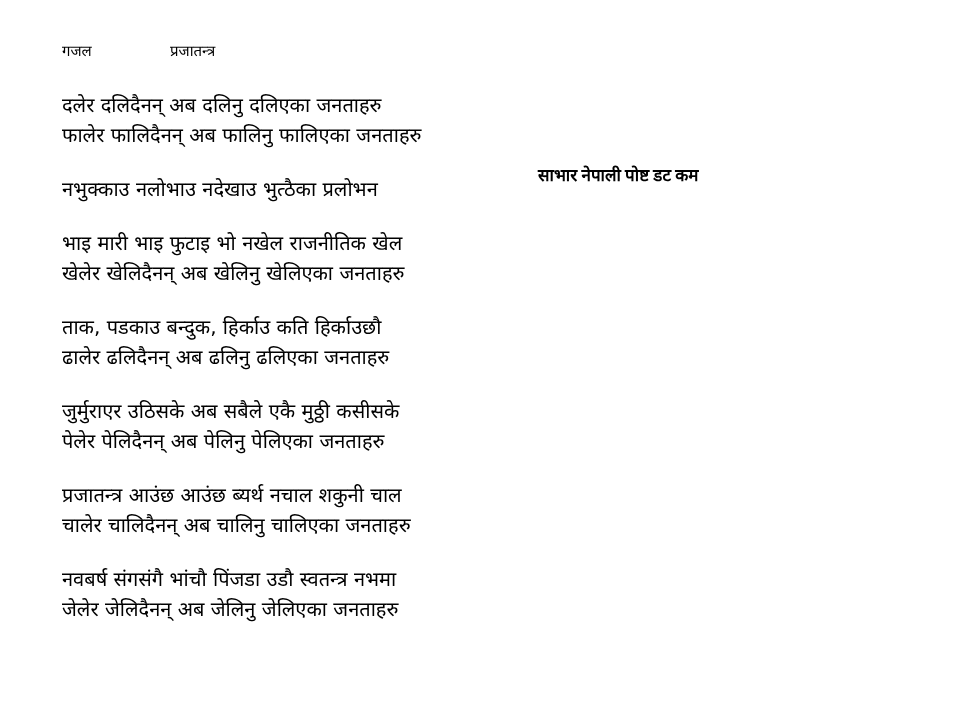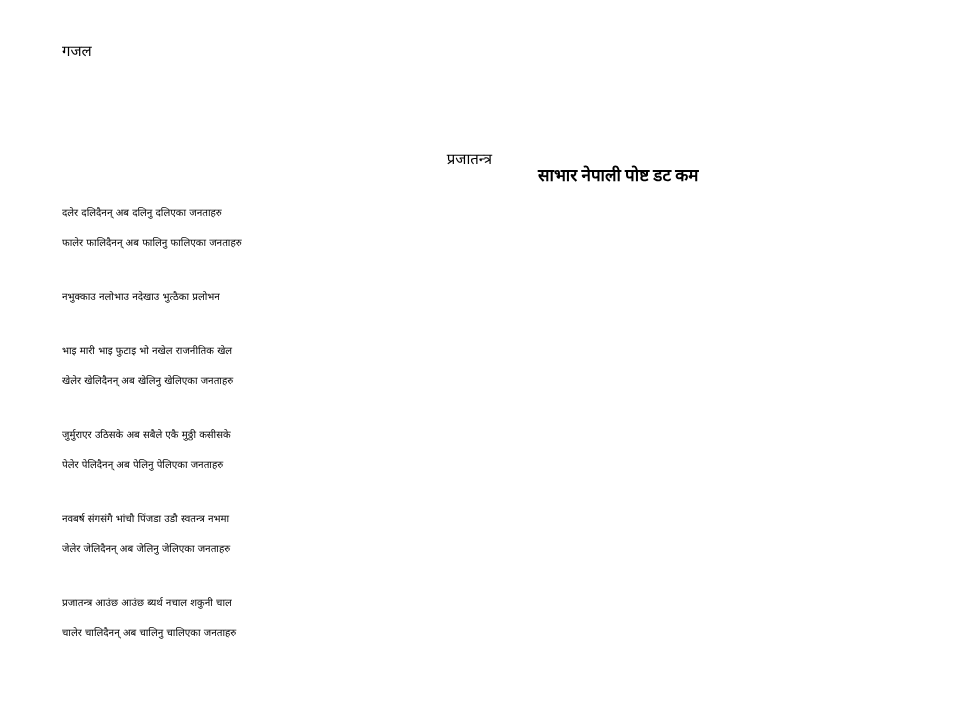--- a/index.html
+++ b/index.html
@@ -24,38 +24,37 @@
     position: absolute;
     left: 62px;
     top: 38px;
     width: 430px;
   }
   .header-row {
     display: flex;
     font-size: 15px;
     line-height: 26px;
     white-space: nowrap;
-    flex-direction: column;
   }
   .header-row .col1 {
     width: 108px;
     flex: 0 0 108px;
   }
   .header-row .col2 {
     flex: 0 0 auto;
     text-align: right;
   }
   .hdr-block {
     margin-bottom: 26px;
   }
   .stanza {
     margin-bottom: 24px;
   }
   .line {
-    font-size: 10px;
+    font-size: 20px;
     line-height: 30px;
     white-space: nowrap;
   }
   .credit {
     position: absolute;
     left: 538px;
     top: 163px;
     font-size: 17px;
     font-weight: bold;
     white-space: nowrap;
@@ -85,33 +84,37 @@
 
     <div class="stanza">
       <div class="line">नभुक्काउ नलोभाउ नदेखाउ भुत्ठैका प्रलोभन</div>
     </div>
 
     <div class="stanza">
       <div class="line">भाइ मारी भाइ फुटाइ भो नखेल राजनीतिक खेल</div>
       <div class="line">खेलेर खेलिदैनन् अब खेलिनु खेलिएका जनताहरु</div>
     </div>
 
+    <div class="stanza">
+      <div class="line">ताक, पडकाउ बन्दुक, हिर्काउ कति हिर्काउछौ</div>
+      <div class="line">ढालेर ढलिदैनन् अब ढलिनु ढलिएका जनताहरु</div>
+    </div>
 
     <div class="stanza">
       <div class="line">जुर्मुराएर उठिसके अब सबैले एकै मुठ्ठी कसीसके</div>
       <div class="line">पेलेर पेलिदैनन् अब पेलिनु पेलिएका जनताहरु</div>
     </div>
 
     <div class="stanza">
-      <div class="line">नवबर्ष संगसंगै भांचौ पिंजडा उडौ स्वतन्त्र नभमा</div>
-      <div class="line">जेलेर जेलिदैनन् अब जेलिनु जेलिएका जनताहरु</div>
+      <div class="line">प्रजातन्त्र आउंछ आउंछ ब्यर्थ नचाल शकुनी चाल</div>
+      <div class="line">चालेर चालिदैनन् अब चालिनु चालिएका जनताहरु</div>
     </div>
 
     <div class="stanza">
-      <div class="line">प्रजातन्त्र आउंछ आउंछ ब्यर्थ नचाल शकुनी चाल</div>
-      <div class="line">चालेर चालिदैनन् अब चालिनु चालिएका जनताहरु</div>
+      <div class="line">नवबर्ष संगसंगै भांचौ पिंजडा उडौ स्वतन्त्र नभमा</div>
+      <div class="line">जेलेर जेलिदैनन् अब जेलिनु जेलिएका जनताहरु</div>
     </div>
 
   </div>
 
   <div class="credit">साभार नेपाली पोष्ट डट कम</div>
 
 </div>
 
 </body></html>

